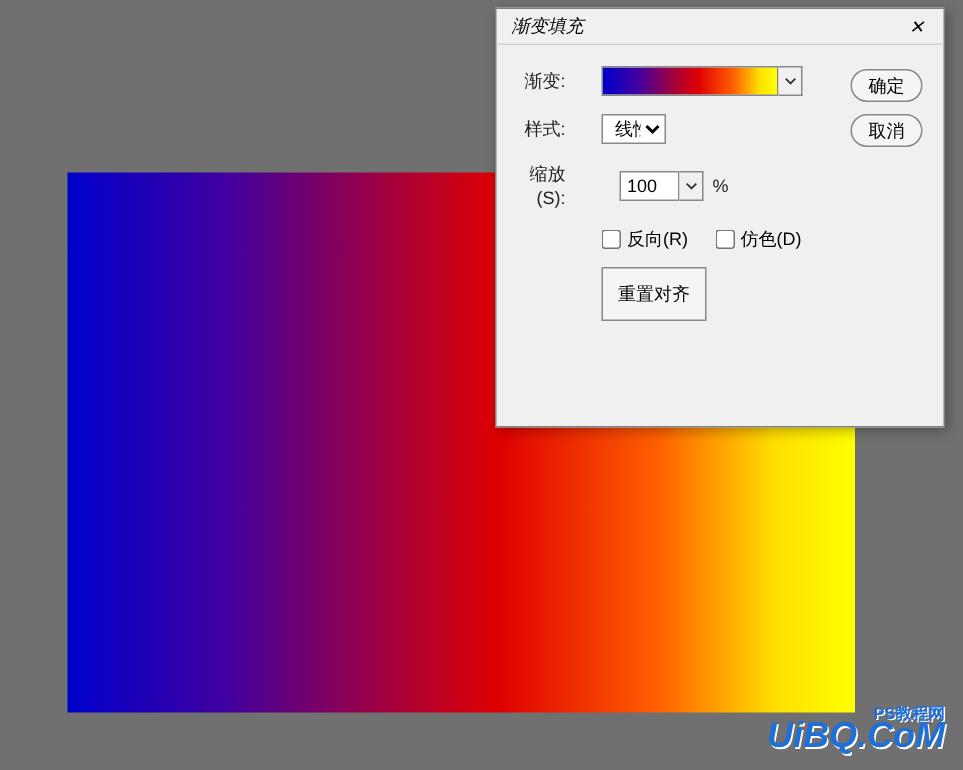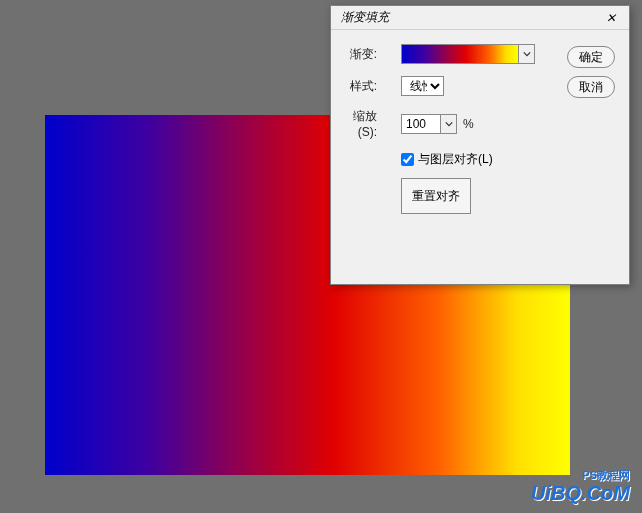--- a/index.html
+++ b/index.html
@@ -69,39 +69,40 @@
 input.num {
   width: 56px; height: 20px;
   border: 1px solid #2a7bd6;
   background:#fff; color:#000;
   padding: 0 4px;
 }
 input.scale-num {
   width: 40px; height:20px;
   border:1px solid #888; background:#fff;
   padding:0 4px;
+  margin-left:12px;
 }
 .spin-dd {
   width:16px; height:20px; border:1px solid #888; border-left:none;
   background:#f0f0f0; display:flex; align-items:center; justify-content:center;
 }
 .unit { margin-left:6px; color:#222; }
 .checks { padding-left: 60px; }
 .ck-row { display:flex; align-items:center; gap:18px; margin-bottom:10px; }
 .ck { display:flex; align-items:center; gap:4px; }
 input[type=checkbox] { width:13px; height:13px; margin:0; }
 .reset-btn {
   height:22px; padding:17px 10px;
   border:1px solid #888; background:#f5f5f5;
   display:inline-flex; align-items:center; justify-content:center;
   cursor:pointer;
 }
 .watermark {
   position:absolute; right:12px; bottom:8px;
-  font-size:20px; font-weight:bold; font-style:italic;
+  font-size:24px; font-weight:bold; font-style:italic;
   color:#1f6fd6; text-shadow: 1px 1px 0 #fff;
 }
 .wm-top {
   position:absolute; right:12px; bottom:30px;
   font-size:11px; font-weight:bold;
   color:#1f6fd6; text-shadow: 1px 1px 0 #fff; margin-top: 16px;
 }
 svg.chev { width:8px; height:8px; }
 </style>
 </head>
@@ -139,22 +140,26 @@
         <div class="spin-dd">
           <svg class="chev" viewBox="0 0 10 10">
               <path d="M1 3 L5 7 L9 3" fill="none" stroke="#333" stroke-width="1.5"></path>
             </svg>
         </div>
         <span class="unit">%</span>
       </div>
       <div class="checks">
         <div class="ck-row">
           <label class="ck">
-            <input type="checkbox" checked="" style="">
-            <span>与图层对齐(L)</span>
+            <input type="checkbox" style="">
+            <span>反向(R)</span>
+          </label>
+          <label class="ck">
+            <input type="checkbox" style="">
+            <span>仿色(D)</span>
           </label>
         </div>
         <div>
           <button class="reset-btn">重置对齐</button>
         </div>
       </div>
     </div>
     <div class="btncol">
       <button class="pbtn">确定</button>
       <button class="pbtn">取消</button>

